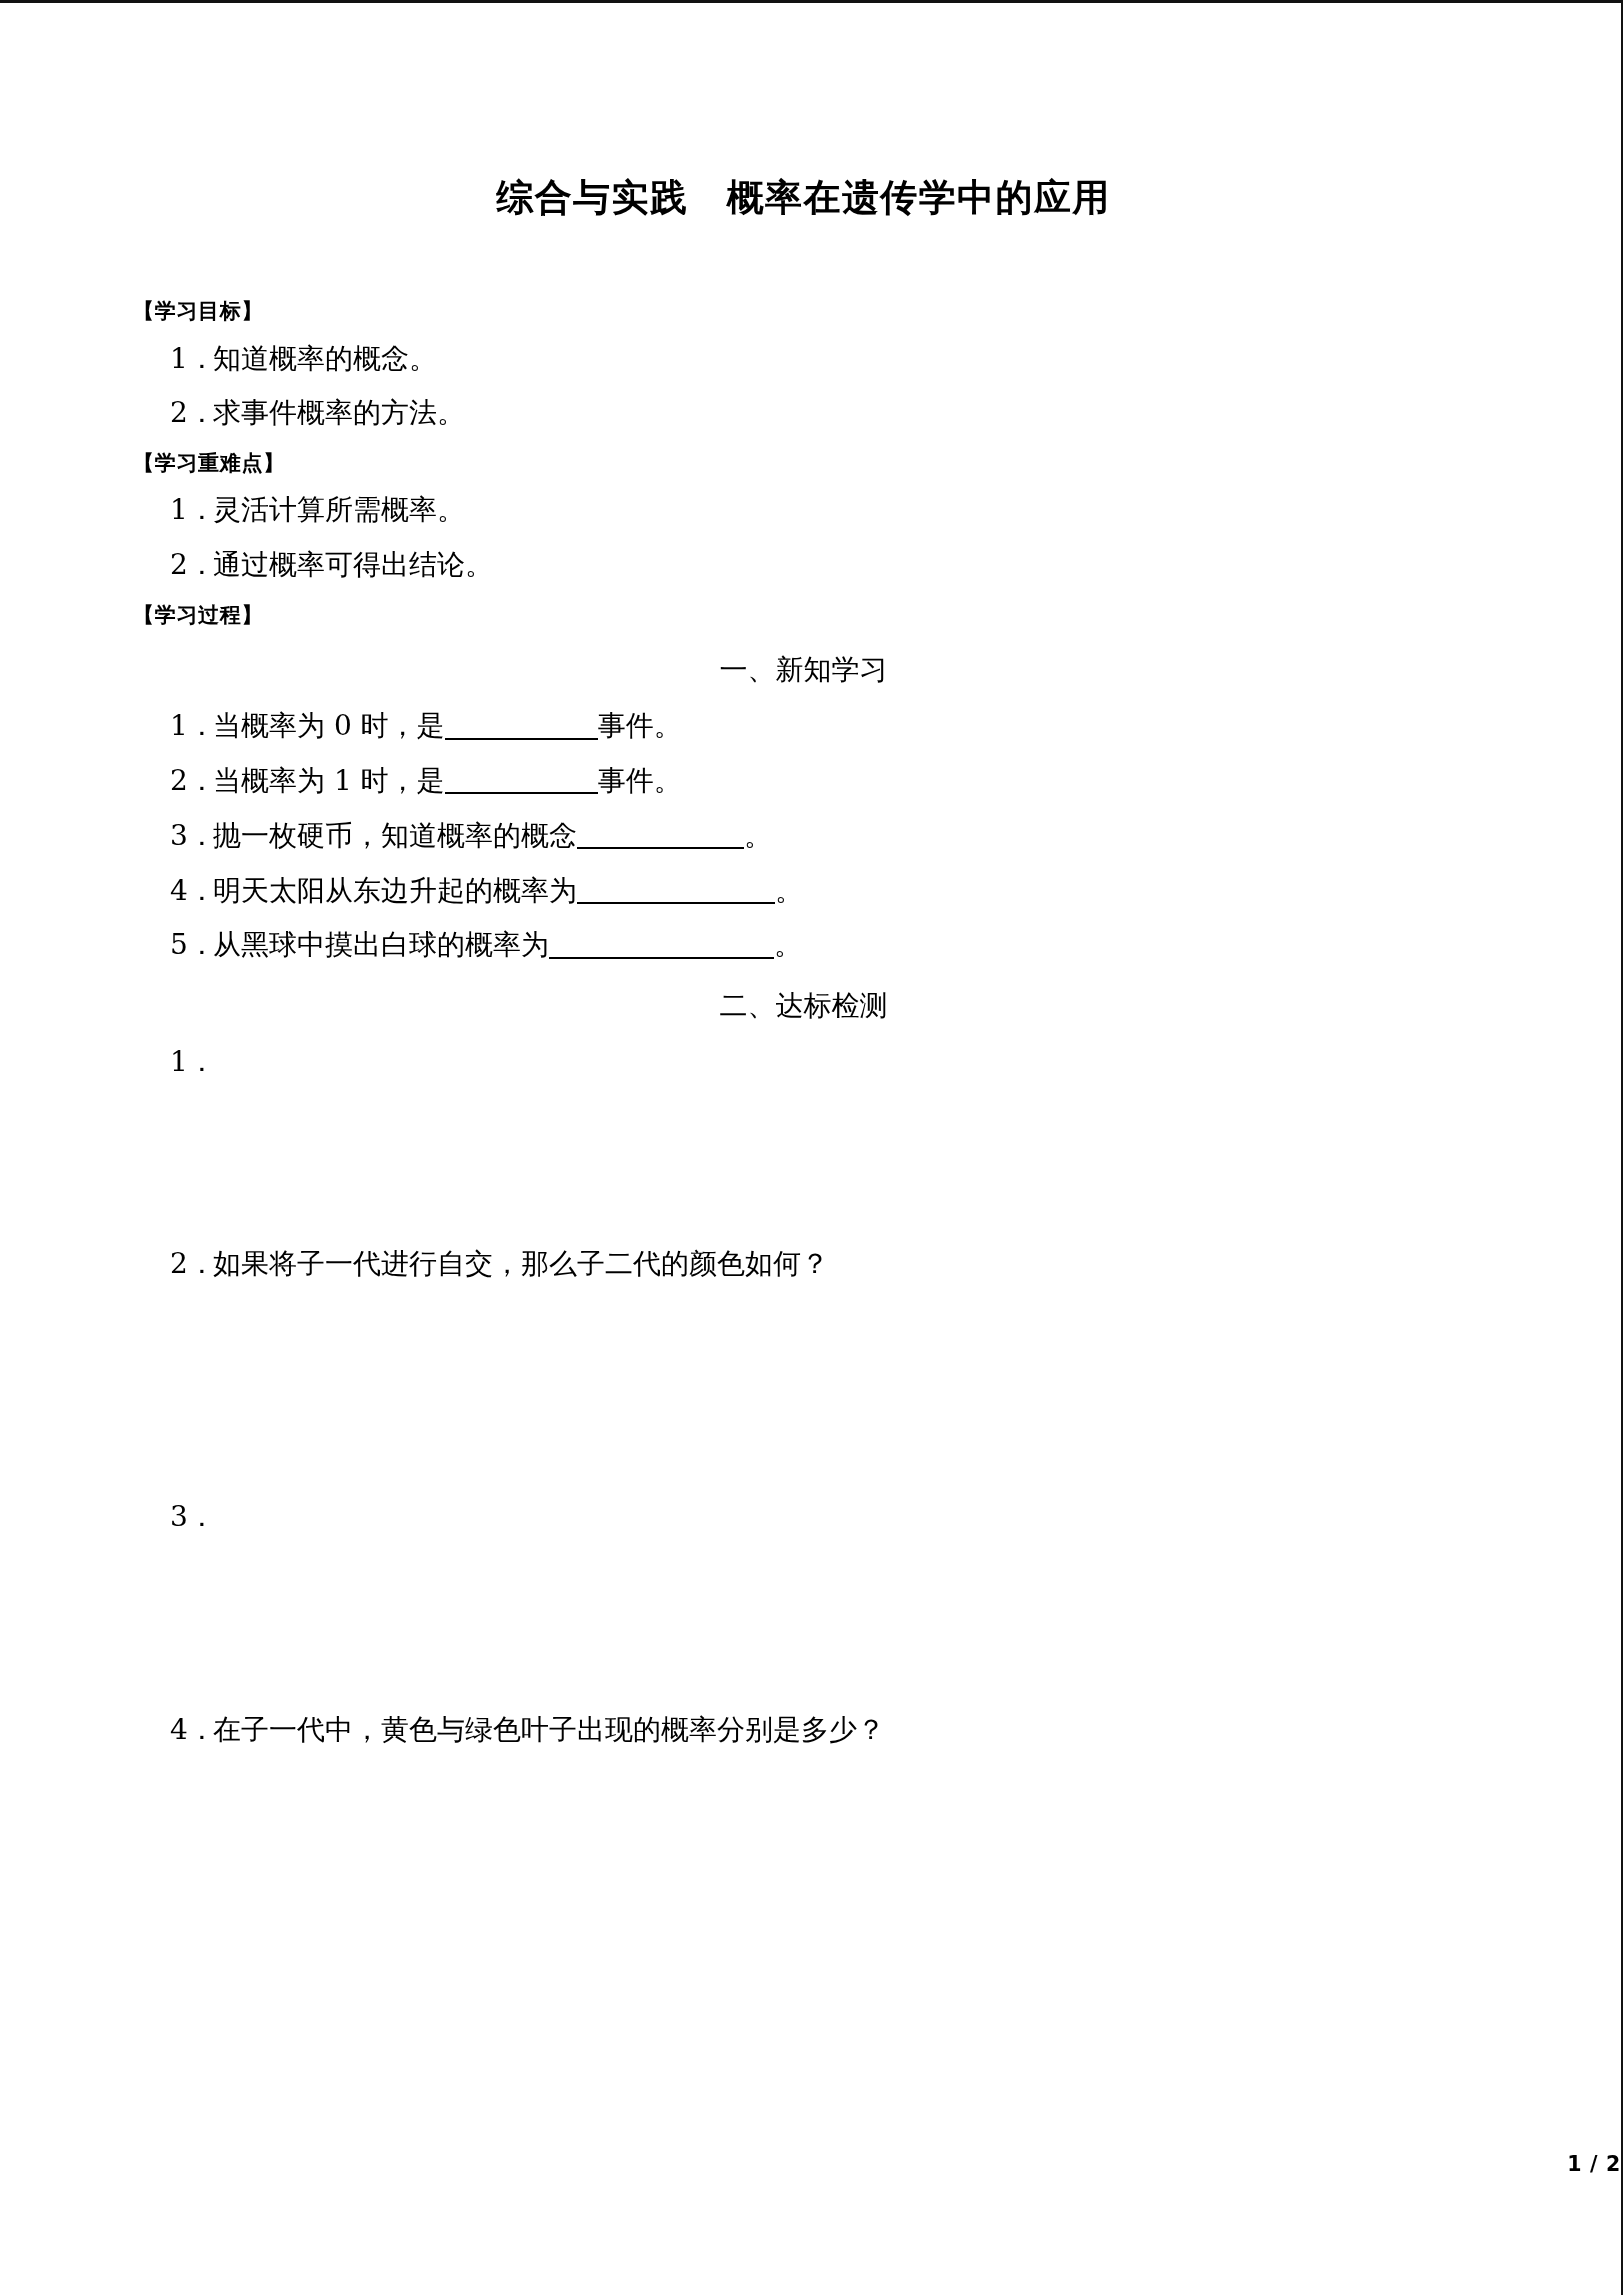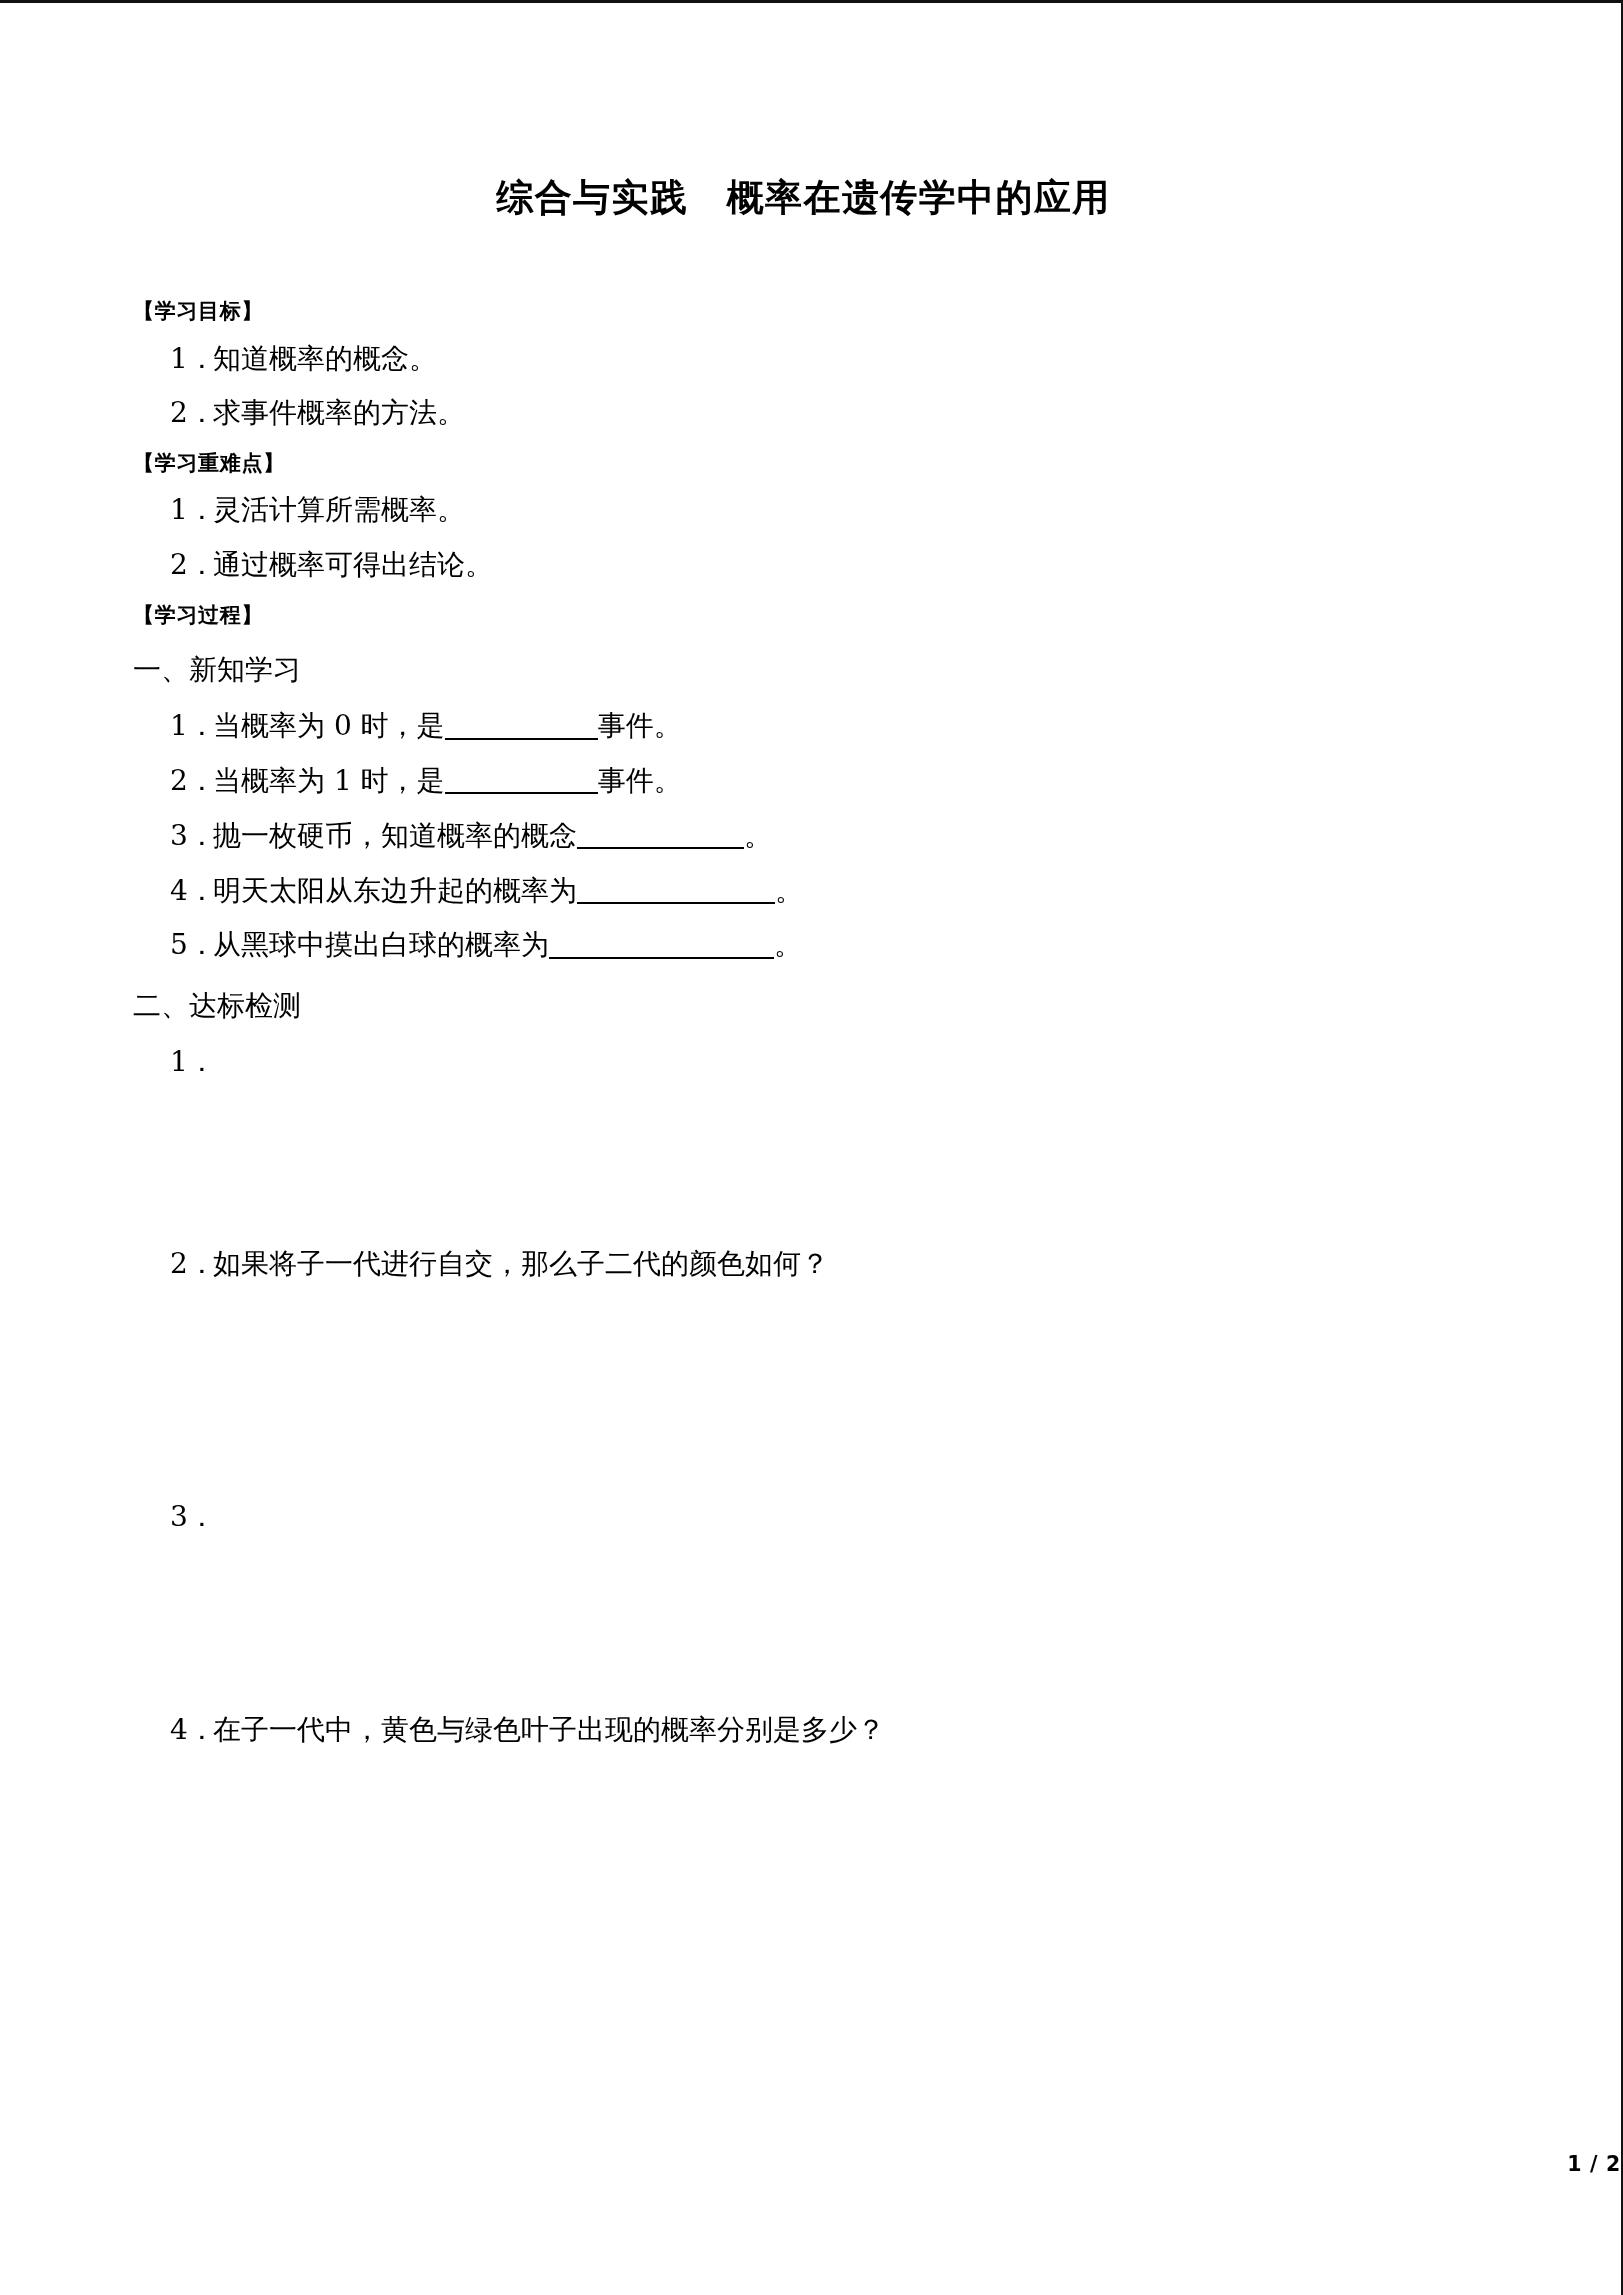--- a/index.html
+++ b/index.html
@@ -72,20 +72,21 @@
     left: 37px;
     top: 0;
   }
 
   
   .subsection {
     font-size: 28px;
     line-height: 1.42;
     margin: 20.5px 0 16.4px 0;
     padding-left: 0;
+    text-align: center;
   }
 
   
   .blank {
     display: inline-block;
     border-bottom: 2px solid #000000;
     vertical-align: -4.1px;
     height: 27px;
   }
   .blank.b1 { width: 153px; }

